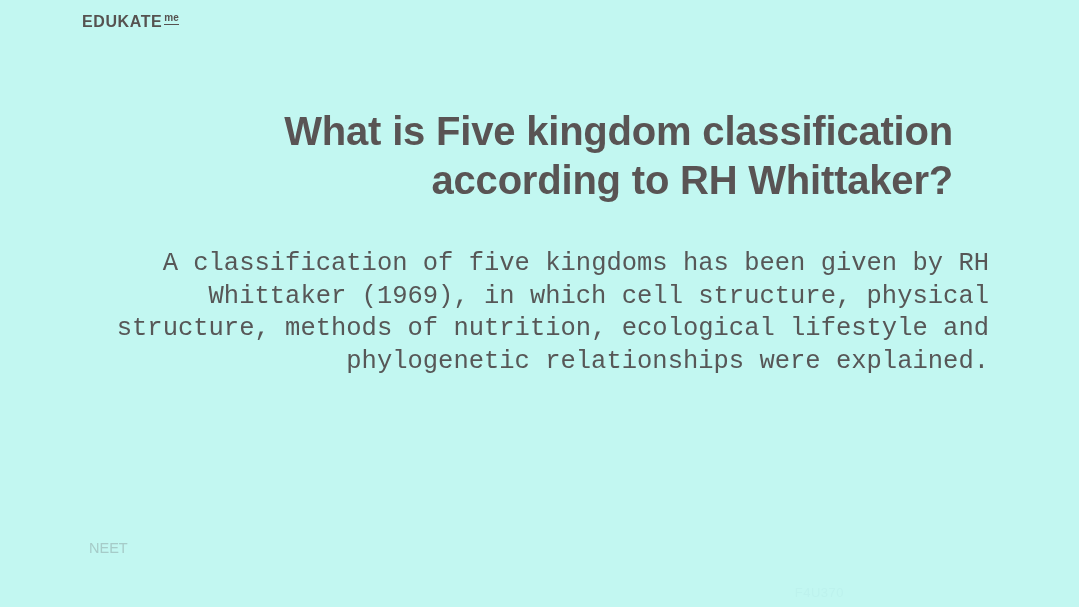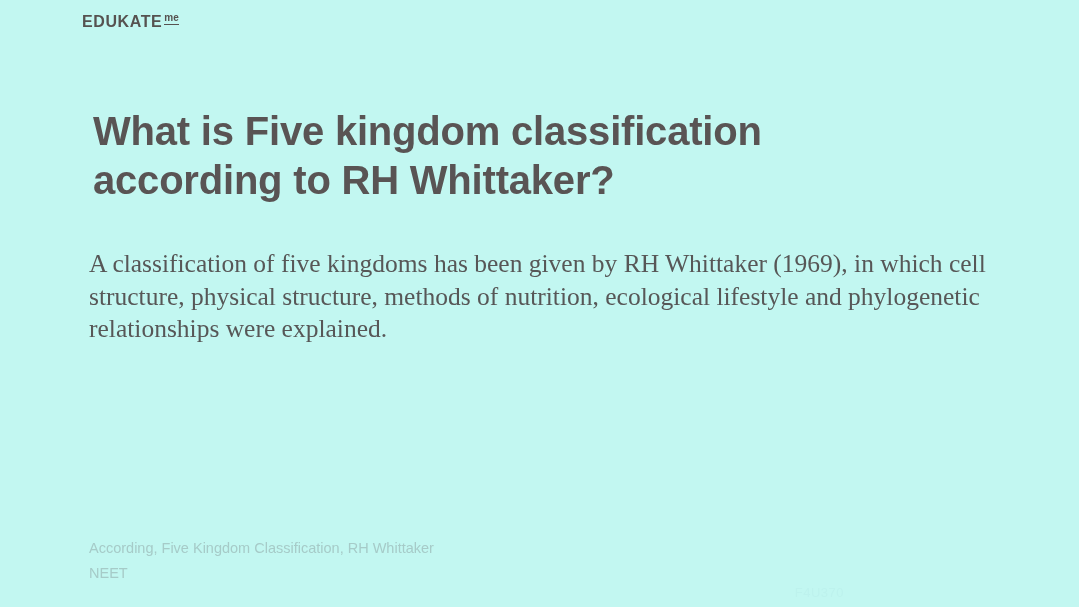--- a/index.html
+++ b/index.html
@@ -13,20 +13,21 @@
     font-family: "Liberation Sans", sans-serif;
     background: #c2f7f1;
   }
 
   .slide {
     position: relative;
     width: 858px;
     height: 607px;
     background: #c2f7f1;
     box-sizing: border-box;
+    text-align: right;
   }
 
   
   .brand {
     position: absolute;
     left: 82px;
     top: 14px;
     display: flex;
     align-items: flex-start;
     line-height: 1;
@@ -70,21 +71,21 @@
   .body-text {
     position: absolute;
     left: 89px;
     top: 248px;
     width: 900px;
     margin: 0;
     font-size: 25.5px;
     font-weight: normal;
     line-height: 32.5px;
     color: #575757;
-    font-family: Liberation Serif, serif;
+    font-family: Liberation Mono, monospace;
   }
 
   
   .footer {
     position: absolute;
     left: 89px;
     top: 536px;
     display: flex;
     flex-direction: column;
   }
@@ -116,19 +117,18 @@
   <div class="brand">
     <span class="brand-word">EDUKATE</span>
     <span class="brand-suffix">me</span>
   </div>
 
   <h1 class="title">What is Five kingdom classification according to RH Whittaker?</h1>
 
   <p class="body-text">A classification of five kingdoms has been given by RH Whittaker (1969), in which cell structure, physical structure, methods of nutrition, ecological lifestyle and phylogenetic relationships were explained.</p>
 
   <div class="footer">
-    <span class="footer-line">According, Five Kingdom Classification, RH Whittaker</span>
     <span class="footer-line">NEET</span>
   </div>
 
   <div class="watermark">F4U370</div>
 
 </div>
 
 </body></html>

